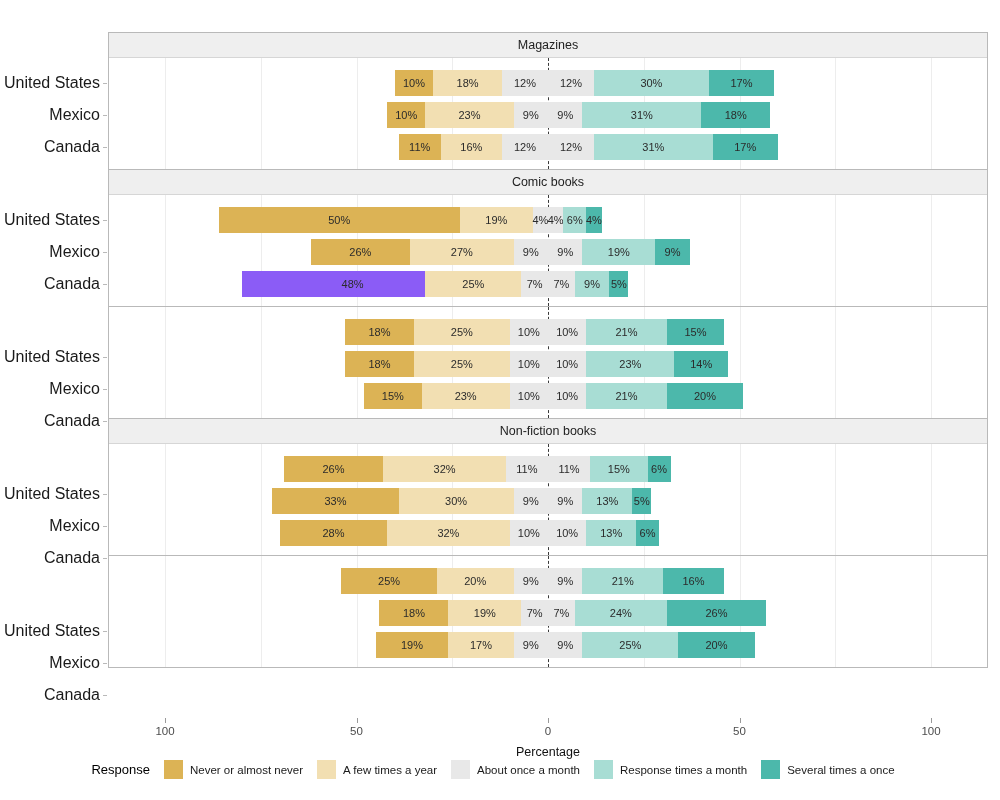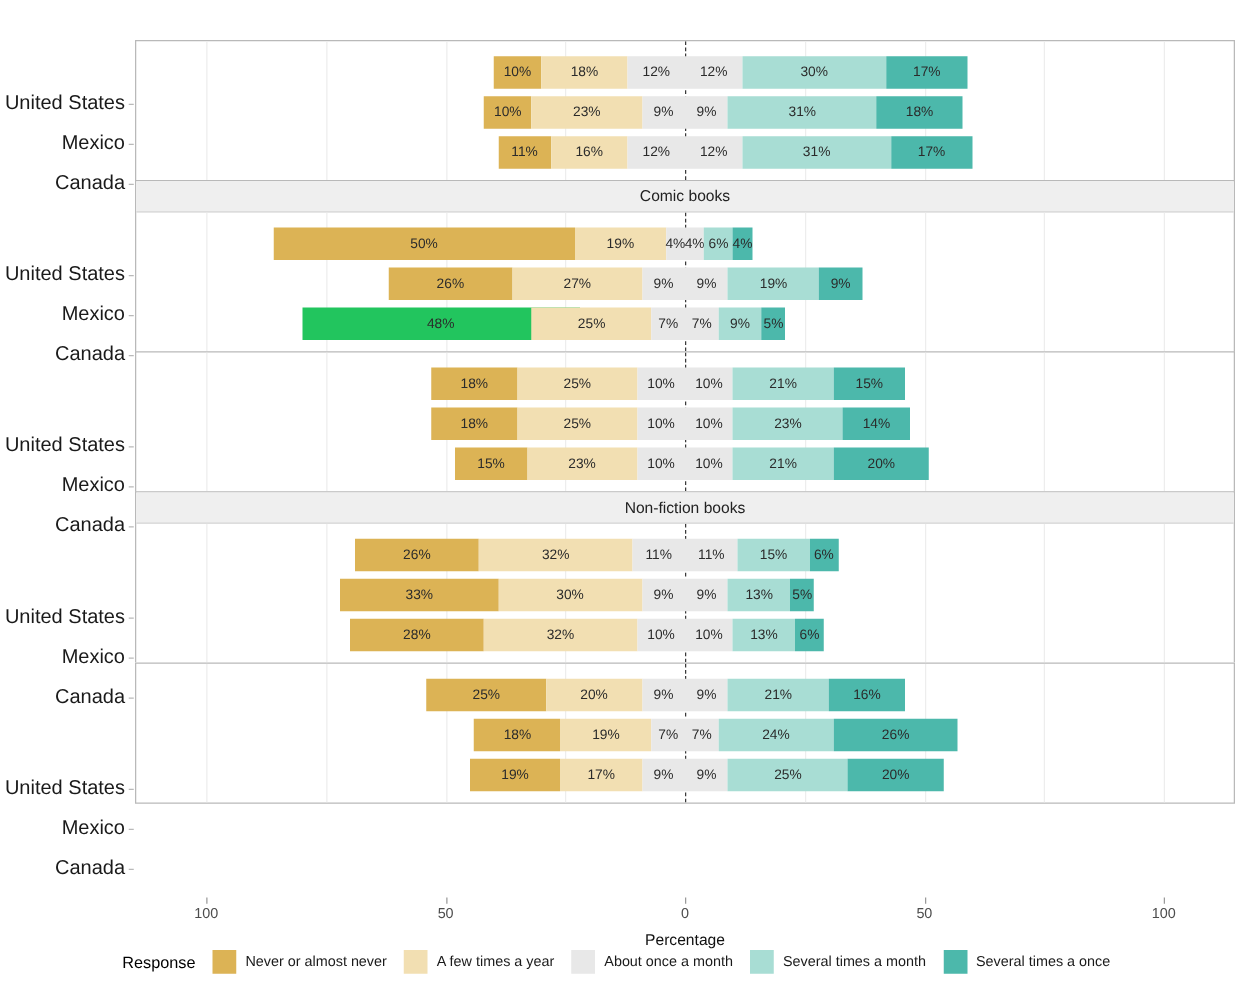--- a/index.html
+++ b/index.html
@@ -179,20 +179,21 @@
   }
 </style>
 </head>
 <body>
 
 <div id="chart-root">
 
 
   <div class="panels" id="panels">
       <div class="facet">
+        <div class="strip">Magazines</div>
         <div class="plot">
           <div class="gridline" style="left: 56px;"></div>
           <div class="gridline" style="left: 151.75px;"></div>
           <div class="gridline" style="left: 247.5px;"></div>
           <div class="gridline" style="left: 343.25px;"></div>
           <div class="gridline" style="left: 534.75px;"></div>
           <div class="gridline" style="left: 630.5px;"></div>
           <div class="gridline" style="left: 726.25px;"></div>
           <div class="gridline" style="left: 822px;"></div>
           <div class="zeroline" style="left: 439px;"></div>
@@ -304,21 +305,21 @@
               <span>9%</span>
             </div>
             <div class="seg" style="left: 473.47px; width: 72.77px; background: rgb(168, 221, 212);">
               <span>19%</span>
             </div>
             <div class="seg" style="left: 546.24px; width: 34.47px; background: rgb(76, 184, 171);">
               <span>9%</span>
             </div>
           </div>
           <div class="bar-row" style="top: 76px;">
-            <div class="seg" style="left: 132.6px; width: 222px; background: #22c55e;">
+            <div class="seg" style="left: 132.6px; width: 222px; background: #8b5cf6;">
               <span>48%</span>
             </div>
             <div class="seg" style="left: 316.44px; width: 95.75px; background: rgb(242, 223, 178);">
               <span>25%</span>
             </div>
             <div class="seg" style="left: 412.19px; width: 26.81px; background: rgb(232, 232, 232);">
               <span>7%</span>
             </div>
             <div class="seg" style="left: 439px; width: 26.81px; background: rgb(232, 232, 232);">
               <span>7%</span>
@@ -577,21 +578,21 @@
       <div class="legend-item">
         <div class="legend-key" style="background: rgb(242, 223, 178);"></div>
         <div class="legend-label">A few times a year</div>
       </div>
       <div class="legend-item">
         <div class="legend-key" style="background: rgb(232, 232, 232);"></div>
         <div class="legend-label">About once a month</div>
       </div>
       <div class="legend-item">
         <div class="legend-key" style="background: rgb(168, 221, 212);"></div>
-        <div class="legend-label">Several times a month</div>
+        <div class="legend-label">Response times a month</div>
       </div>
       <div class="legend-item">
         <div class="legend-key" style="background: rgb(76, 184, 171);"></div>
         <div class="legend-label">Several times a once</div>
       </div>
     </div>
 
 <div class="ylab" style="top: 76px; right: 900px; position: absolute;">United States</div>
     <div class="ytick" style="position: absolute; top: 83px; left: 103px; width: 4px; height: 1px; background: rgb(185, 185, 185);"></div>
     <div class="ylab" style="top: 108px; right: 900px; position: absolute;">Mexico</div>

